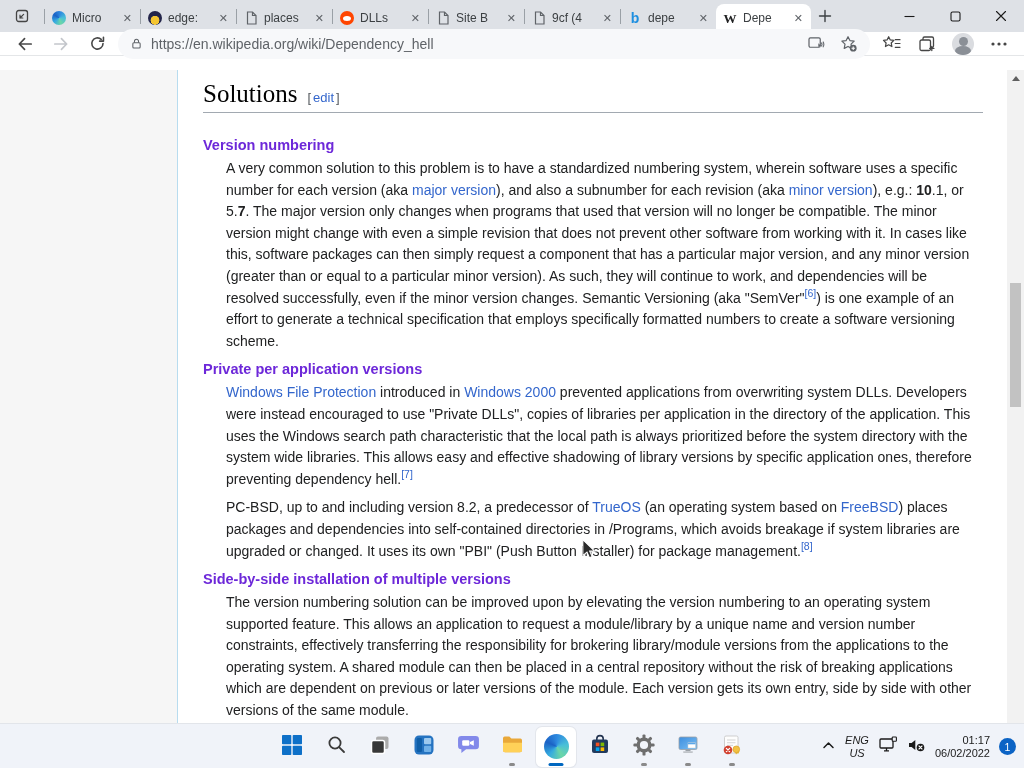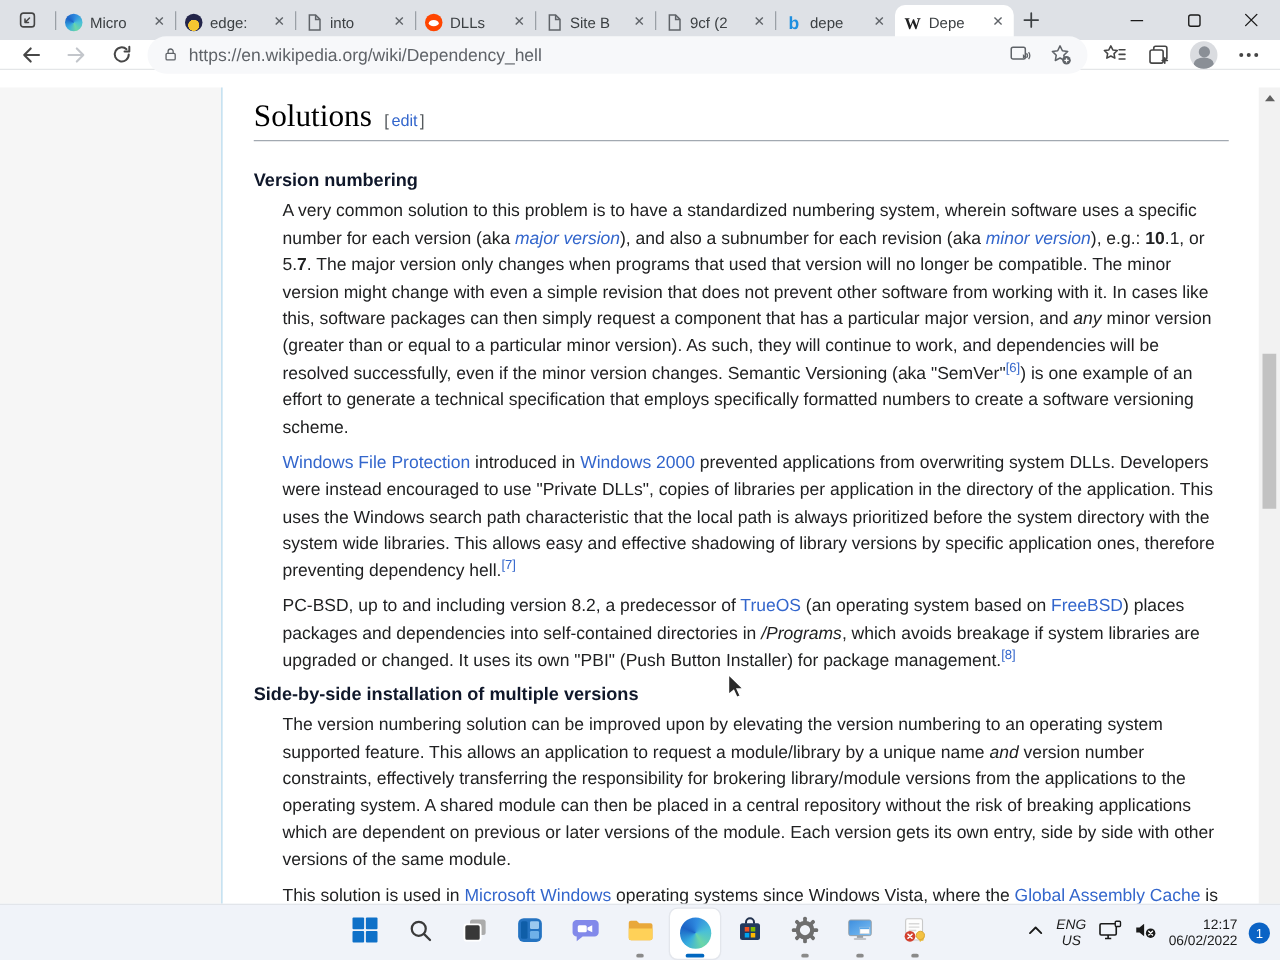--- a/index.html
+++ b/index.html
@@ -47,24 +47,24 @@
   
   #wiki-sidebar { position:absolute; left:0; top:70px; width:178px; bottom:45px;
     background:#f6f6f6; border-right:1px solid #b8dcef; }
   #content { position:absolute; left:179px; right:17px; top:70px; bottom:45px; background:#fff;
     overflow:hidden; padding:0 24px; color:#202122; }
   h2#page-heading { font-family:"Liberation Serif", serif; font-weight:400; font-size:25px;
     color:#000; margin:10px 0 24px; padding-bottom:4px; border-bottom:1px solid #a2a9b1; }
   .editsection { font-family:"Liberation Sans", sans-serif; font-size:13px; color:#54595d;
     margin-left:10px; font-weight:400; }
   .editsection a { color:#36c; margin:0 2px; }
-  h3 { font-size:14.5px; font-weight:700; color:#0f172a; margin:9px 0 5px; }
+  h3 { font-size:14.5px; font-weight:700; color:#6d28d9; margin:9px 0 5px; }
   .para { margin:0 0 7px 23px; font-size:14px; line-height:21.6px; }
   .wlink { color:#36c; }
-  .it { font-style:italic; }
+  .it { }
   .b { font-weight:700; }
   sup.ref { color:#36c; font-size:10.5px; line-height:0; }
 
   
   #scrollbar { position:absolute; right:0; top:70px; width:17px; bottom:45px; background:#f2f2f2; }
   #sb-up { position:absolute; top:6px; left:4.5px; width:0; height:0;
     border-left:4px solid transparent; border-right:4px solid transparent; border-bottom:5px solid #606060; }
   #sb-thumb { position:absolute; top:213px; left:3px; width:11px; height:124px; background:#c2c2c2; }
 
   
@@ -114,21 +114,21 @@
       <span class="tab-close">✕</span>
     </div>
     <div class="tab-sep"></div>
     <div class="tab">
       <span class="fi favicon">
         <svg width="13" height="14" viewBox="0 0 13 14">
           <path d="M2.5 1h5l3.5 3.5V13h-8.5z" fill="none" stroke="#5f6368" stroke-width="1.2"></path>
           <path d="M7.5 1v3.5H11" fill="none" stroke="#5f6368" stroke-width="1.2"></path>
         </svg>
       </span>
-      <span class="tab-title">into</span>
+      <span class="tab-title">places</span>
       <span class="tab-close">✕</span>
     </div>
     <div class="tab-sep"></div>
     <div class="tab">
       <span class="fi fi-reddit favicon">
         <span></span>
       </span>
       <span class="tab-title">DLLs</span>
       <span class="tab-close">✕</span>
     </div>
@@ -144,21 +144,21 @@
       <span class="tab-close">✕</span>
     </div>
     <div class="tab-sep"></div>
     <div class="tab">
       <span class="fi favicon">
         <svg width="13" height="14" viewBox="0 0 13 14">
           <path d="M2.5 1h5l3.5 3.5V13h-8.5z" fill="none" stroke="#5f6368" stroke-width="1.2"></path>
           <path d="M7.5 1v3.5H11" fill="none" stroke="#5f6368" stroke-width="1.2"></path>
         </svg>
       </span>
-      <span class="tab-title">9cf (2</span>
+      <span class="tab-title">9cf (4</span>
       <span class="tab-close">✕</span>
     </div>
     <div class="tab-sep"></div>
     <div class="tab">
       <span class="fi fi-bing favicon">b</span>
       <span class="tab-title">depe</span>
       <span class="tab-close">✕</span>
     </div>
     <div class="tab active">
       <span class="fi fi-wiki favicon">W</span>
@@ -254,20 +254,21 @@
       </svg>
     </div>
 </div>
 
 <div id="wiki-sidebar"></div>
 <div id="content">
   <h2 id="page-heading"><span>Solutions</span><span class="editsection"><span>[</span><a>edit</a><span>]</span></span></h2>
   <div id="article-sections">
       <h3>Version numbering</h3>
       <div class="para"><span>A very common solution to this problem is to have a standardized numbering system, wherein software uses a specific number for each version (aka </span><span class="wlink it">major version</span><span>), and also a subnumber for each revision (aka </span><span class="wlink it">minor version</span><span>), e.g.: </span><span class="b">10</span><span>.1, or 5.</span><span class="b">7</span><span>. The major version only changes when programs that used that version will no longer be compatible. The minor version might change with even a simple revision that does not prevent other software from working with it. In cases like this, software packages can then simply request a component that has a particular major version, and </span><span class="it">any</span><span> minor version (greater than or equal to a particular minor version). As such, they will continue to work, and dependencies will be resolved successfully, even if the minor version changes. Semantic Versioning (aka "SemVer"</span><sup class="ref">[6]</sup><span>) is one example of an effort to generate a technical specification that employs specifically formatted numbers to create a software versioning scheme.</span></div>
+      <h3>Private per application versions</h3>
       <div class="para"><span class="wlink">Windows File Protection</span><span> introduced in </span><span class="wlink">Windows 2000</span><span> prevented applications from overwriting system DLLs. Developers were instead encouraged to use "Private DLLs", copies of libraries per application in the directory of the application. This uses the Windows search path characteristic that the local path is always prioritized before the system directory with the system wide libraries. This allows easy and effective shadowing of library versions by specific application ones, therefore preventing dependency hell.</span><sup class="ref">[7]</sup></div>
       <div class="para"><span>PC-BSD, up to and including version 8.2, a predecessor of </span><span class="wlink">TrueOS</span><span> (an operating system based on </span><span class="wlink">FreeBSD</span><span>) places packages and dependencies into self-contained directories in </span><span class="it">/Programs</span><span>, which avoids breakage if system libraries are upgraded or changed. It uses its own "PBI" (Push Button Installer) for package management.</span><sup class="ref">[8]</sup></div>
       <h3>Side-by-side installation of multiple versions</h3>
       <div class="para"><span>The version numbering solution can be improved upon by elevating the version numbering to an operating system supported feature. This allows an application to request a module/library by a unique name </span><span class="it">and</span><span> version number constraints, effectively transferring the responsibility for brokering library/module versions from the applications to the operating system. A shared module can then be placed in a central repository without the risk of breaking applications which are dependent on previous or later versions of the module. Each version gets its own entry, side by side with other versions of the same module.</span></div>
       <div class="para"><span>This solution is used in </span><span class="wlink">Microsoft Windows</span><span> operating systems since Windows Vista, where the </span><span class="wlink">Global Assembly Cache</span><span> is an implementation of such a central registry with associated services and integrated with the installation system/package manager. </span></div>
     </div>
 </div>
 
 <div id="scrollbar">
   <div id="sb-up"></div>
@@ -392,21 +393,21 @@
           <rect x="2" y="3" width="13" height="9" rx="1" fill="none" stroke="#1a1a1a" stroke-width="1.3"></rect>
           <path d="M6 14.8h5M8.5 12v2.8" stroke="#1a1a1a" stroke-width="1.3"></path>
           <rect x="14.2" y="1" width="4.2" height="4.2" rx="0.8" fill="#f0f3f9" stroke="#1a1a1a" stroke-width="1.1"></rect>
         </svg></span>
     <span><svg width="19" height="16" viewBox="0 0 19 16">
           <path d="M2 6h2.6L8.3 3v10L4.6 10H2z" fill="#1a1a1a"></path>
           <circle cx="13.5" cy="10.5" r="3.8" fill="#1a1a1a"></circle>
           <path d="M12 9l3 3M15 9l-3 3" stroke="#fff" stroke-width="1.1" stroke-linecap="round"></path>
         </svg></span>
     <span id="clock" class="tray-txt">
-        <div>12:17</div>
+        <div>01:17</div>
         <div>06/02/2022</div>
       </span>
     <span id="notif-badge">1</span>
   </div>
 </div>
 
 <div id="cursor"><svg width="17" height="20" viewBox="0 0 12 15">
       <path d="M1 0.5v12l3.1-2.6 1.9 4.2 2-0.9-1.9-4.1h3.8z" fill="#2b2b2b" stroke="#fff" stroke-width="0.8"></path>
     </svg></div>
 

